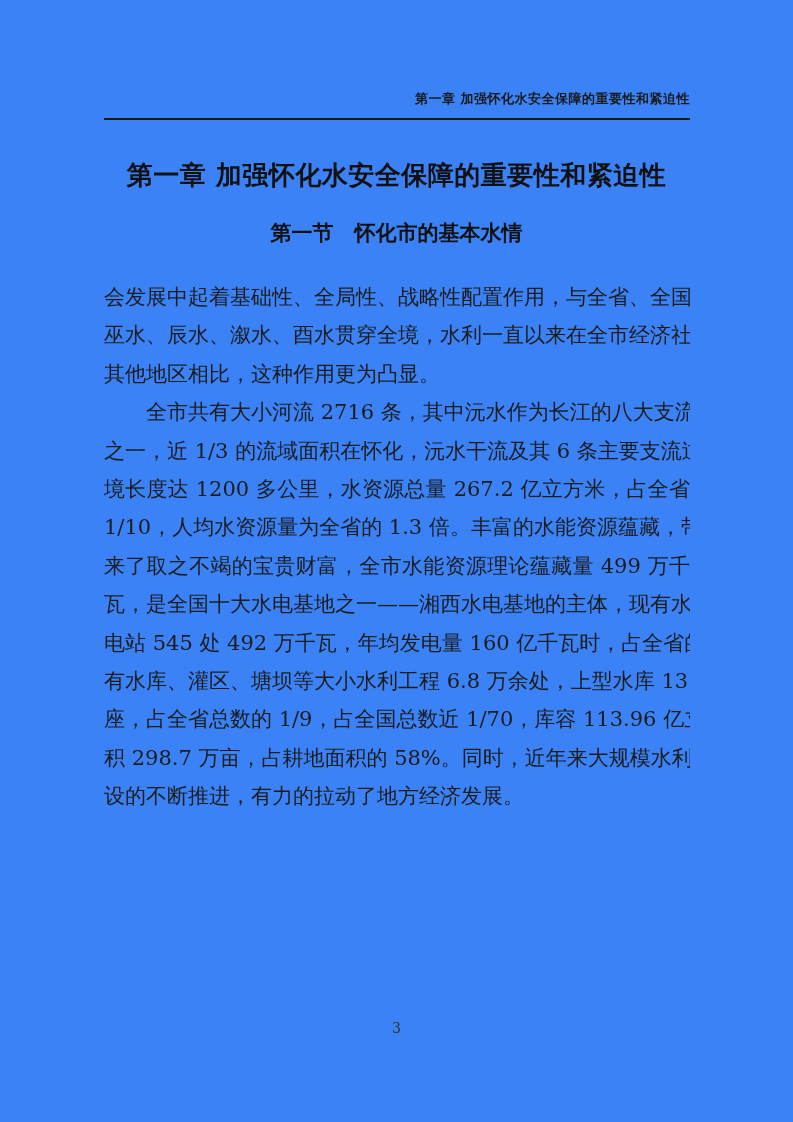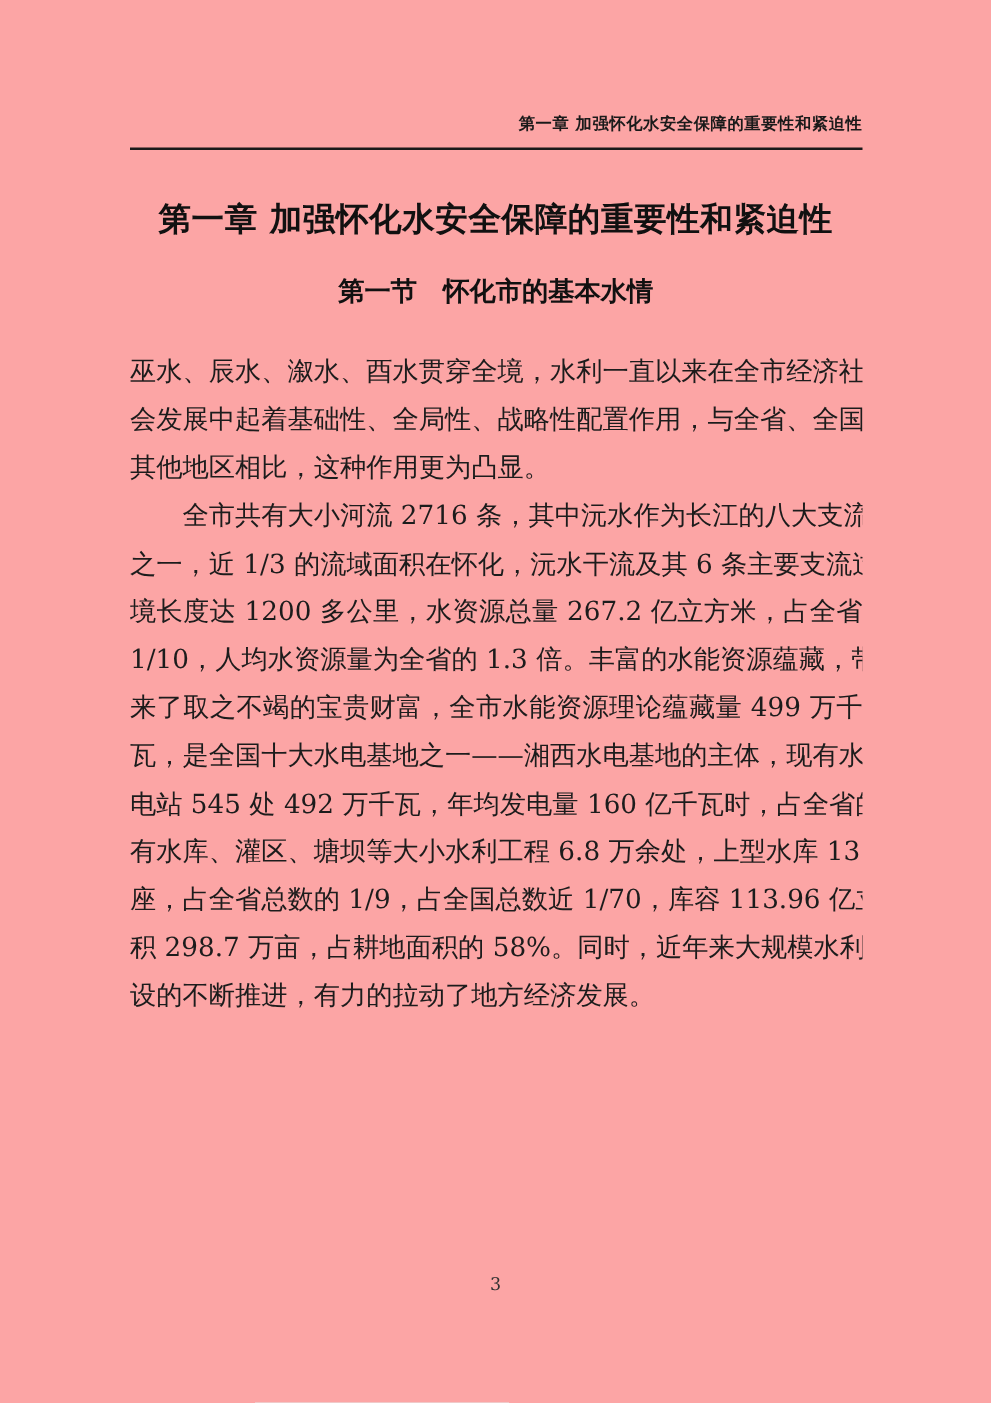--- a/index.html
+++ b/index.html
@@ -5,21 +5,21 @@
   html, body {
     margin: 0;
     padding: 0;
     background: #e8e8e8;
   }
   .page {
     position: relative;
     width: 793px;
     height: 1122px;
     margin: 0 auto;
-    background: #fca5a5;
+    background: #3b82f6;
     color: #1a1a1a;
     overflow: hidden;
     font-family: "DejaVu Serif", "Liberation Serif", serif;
   }
   
   .running-header {
     position: absolute;
     top: 90px;
     left: 104px;
     width: 586px;
@@ -107,22 +107,22 @@
   <div class="running-header">第一章 加强怀化水安全保障的重要性和紧迫性</div>
 
   <div class="header-rule"></div>
 
   <div class="chapter-title">第一章 加强怀化水安全保障的重要性和紧迫性</div>
 
   <div class="section-title">第一节　怀化市的基本水情</div>
 
   <div class="body-text">
 
+    <div class="line">会发展中起着基础性、全局性、战略性配置作用，与全省、全国</div>
     <div class="line">巫水、辰水、溆水、酉水贯穿全境，水利一直以来在全市经济社</div>
-    <div class="line">会发展中起着基础性、全局性、战略性配置作用，与全省、全国</div>
     <div class="line para-end">其他地区相比，这种作用更为凸显。</div>
 
     <div class="line indent">全市共有大小河流 2716 条，其中沅水作为长江的八大支流</div>
     <div class="line">之一，近 1/3 的流域面积在怀化，沅水干流及其 6 条主要支流过</div>
     <div class="line">境长度达 1200 多公里，水资源总量 267.2 亿立方米，占全省</div>
     <div class="line">1/10，人均水资源量为全省的 1.3 倍。丰富的水能资源蕴藏，带</div>
     <div class="line">来了取之不竭的宝贵财富，全市水能资源理论蕴藏量 499 万千</div>
     <div class="line">瓦，是全国十大水电基地之一——湘西水电基地的主体，现有水</div>
     <div class="line">电站 545 处 492 万千瓦，年均发电量 160 亿千瓦时，占全省的</div>
 

